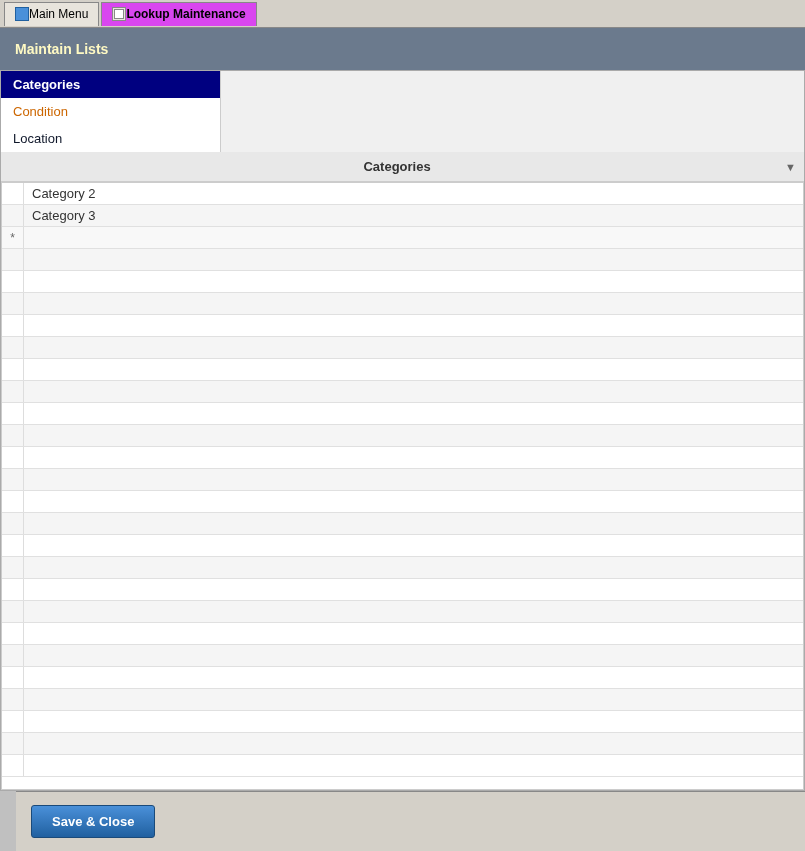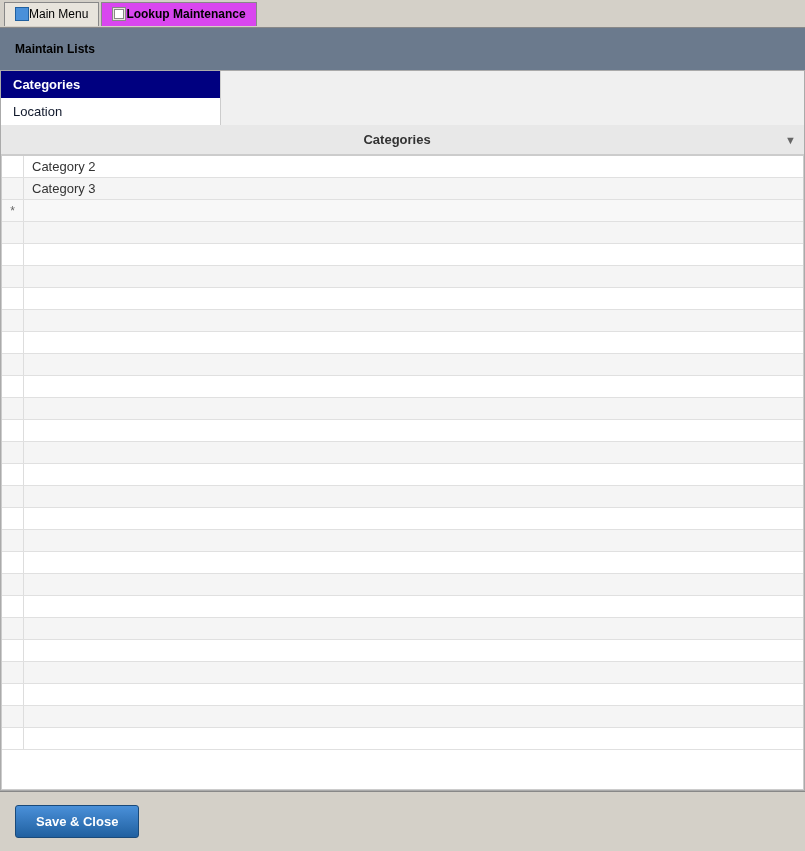--- a/index.html
+++ b/index.html
@@ -55,22 +55,22 @@
       content: '';
       position: absolute;
       top: 1px; left: 1px; right: 1px; bottom: 1px;
       background: white;
       border: 1px solid #888;
     }
 
     
     .title-bar {
       background: #6b7a8d;
-      color: #000000;
-      font-size: 12px;
+      color: #fef9c3;
+      font-size: 14px;
       font-weight: bold;
       padding: 8px 15px;
       height: 42px;
       display: flex;
       align-items: center;
     }
 
     
     .main-content {
       display: flex;
@@ -219,20 +219,21 @@
     }
 
     
     .bottom-bar {
       height: 60px;
       background: #d4d0c8;
       border-top: 1px solid #888;
       display: flex;
       align-items: center;
       padding: 0 15px;
+      margin-left: 16px;
     }
     .save-close-btn {
       background: linear-gradient(to bottom, #4a90d9, #2060a0);
       color: white;
       border: 1px solid #1a4a7a;
       padding: 8px 20px;
       font-size: 13px;
       font-weight: bold;
       cursor: pointer;
       border-radius: 3px;
@@ -255,20 +256,23 @@
 <div class="title-bar">
   <span>Maintain Lists</span>
 </div>
 
 <div class="main-content">
 
   <div class="sidebar">
     <div class="sidebar-item selected">
       <span>Categories</span>
     </div>
+    <div class="sidebar-item orange">
+      <span>Condition</span>
+    </div>
     <div class="sidebar-item blue">
       <span>Location</span>
     </div>
   </div>
 
   <div class="right-panel">
 
     <div class="grid-header">
       <div class="grid-header-title">Categories</div>
       <span class="grid-header-arrow">▼</span>

